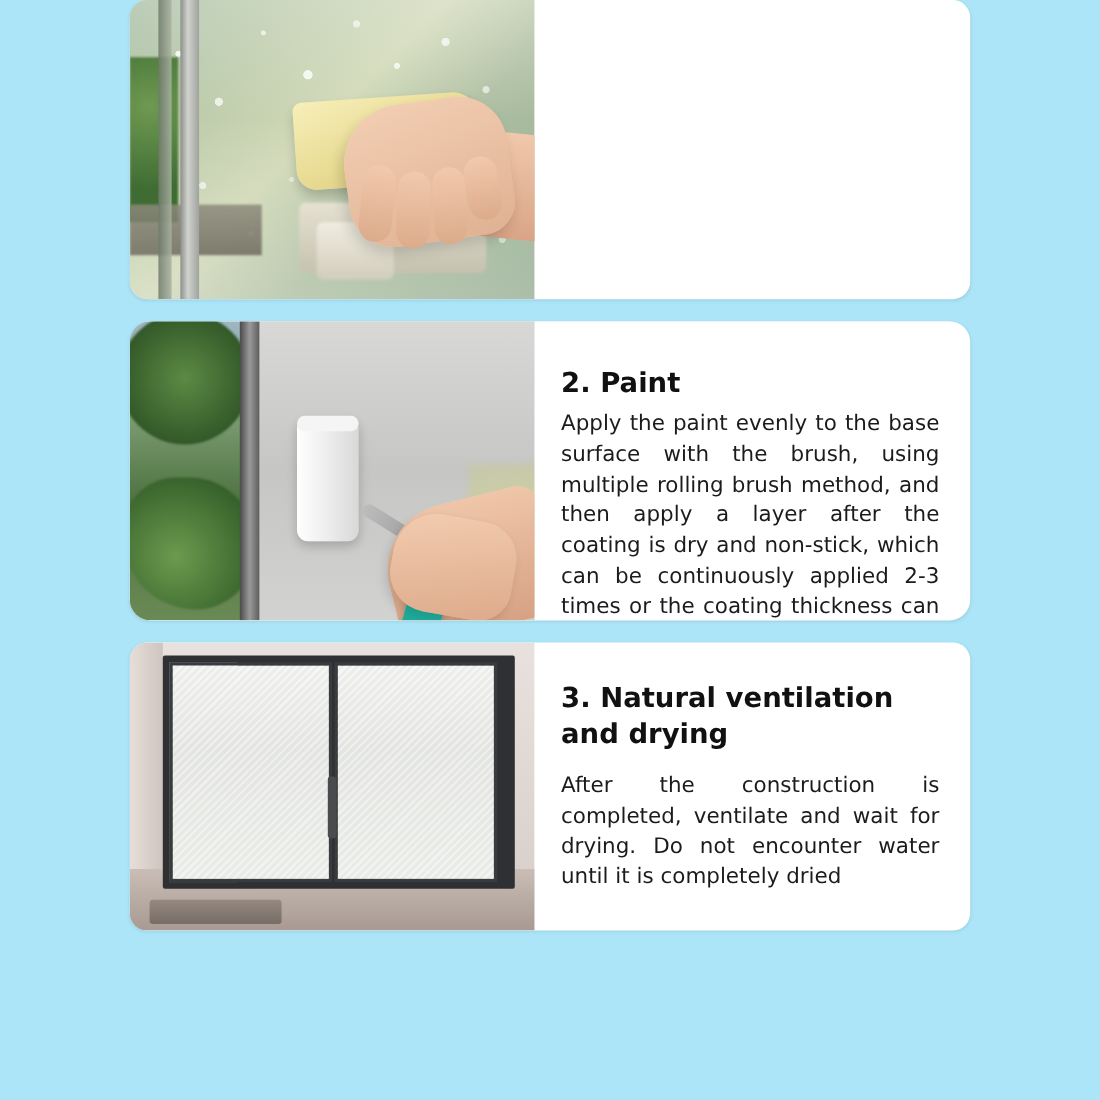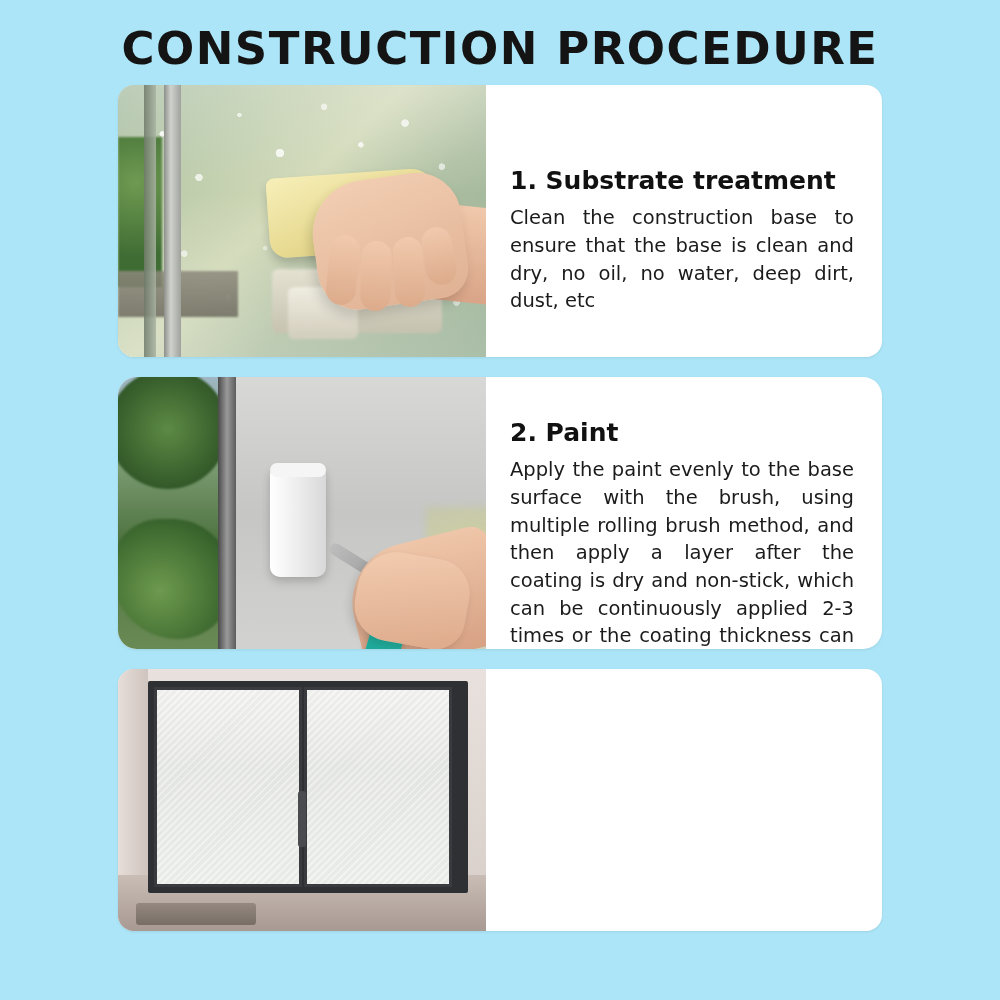--- a/index.html
+++ b/index.html
@@ -259,21 +259,20 @@
     position:absolute; left: 18px; bottom: 6px; width: 120px; height: 22px;
     background: linear-gradient(180deg,#8e8279,#6f655e);
     border-radius: 3px; opacity:.85;
   }
 </style>
 </head>
 <body>
 
 <div class="page">
 
-  <div class="page-title">CONSTRUCTION PROCEDURE</div>
 
   <div class="steps">
 
     <div class="card card-1">
       <div class="thumb">
         <div class="ill1">
           <div class="drops"></div>
           <div class="greenery"></div>
           <div class="stone"></div>
           <div class="sofa"></div>
@@ -282,24 +281,20 @@
           <div class="frame-l"></div>
           <div class="cloth"></div>
           <div class="arm"></div>
           <div class="hand"></div>
           <div class="finger f1"></div>
           <div class="finger f2"></div>
           <div class="finger f3"></div>
           <div class="finger f4"></div>
         </div>
       </div>
-      <div class="card-body">
-        <div class="step-title">1. Substrate treatment</div>
-        <div class="step-text">Clean the construction base to ensure that the base is clean and dry, no oil, no water, deep dirt, dust, etc</div>
-      </div>
     </div>
 
     <div class="card card-2">
       <div class="thumb">
         <div class="ill2">
           <div class="outdoor">
             <div class="tree"></div>
             <div class="bush"></div>
           </div>
           <div class="mullion"></div>
@@ -331,16 +326,20 @@
                 <div class="frost"></div>
               </div>
             <div class="panel p2">
                 <div class="frost"></div>
               </div>
             <div class="handle3"></div>
           </div>
           <div class="mat"></div>
         </div>
       </div>
+      <div class="card-body">
+        <div class="step-title">3. Natural ventilation and drying</div>
+        <div class="step-text">After the construction is completed, ventilate and wait for drying. Do not encounter water until it is completely dried</div>
+      </div>
     </div>
 
   </div>
 </div>
 
 </body></html>

